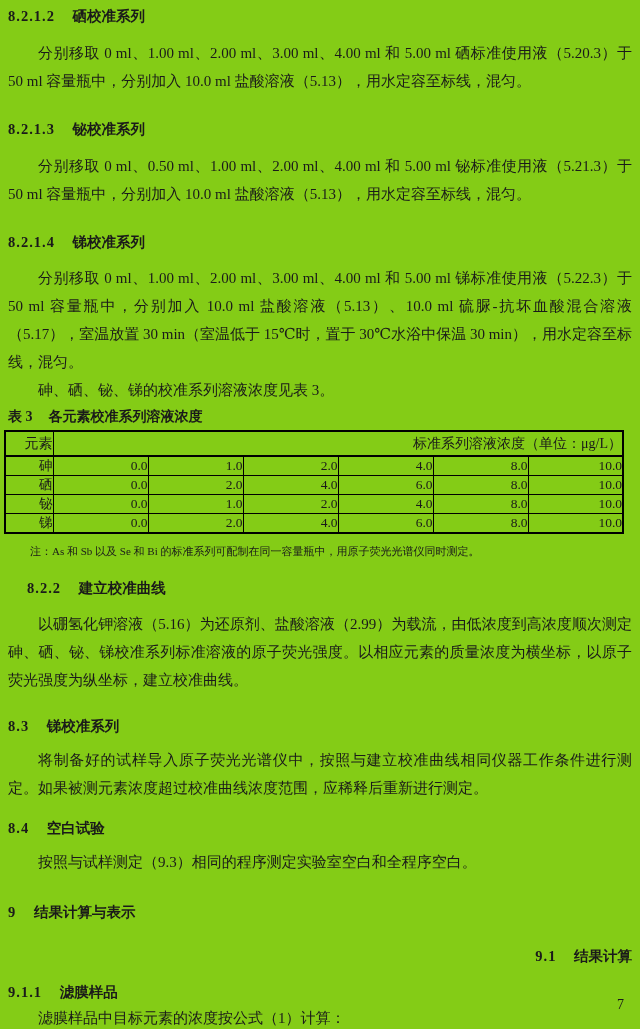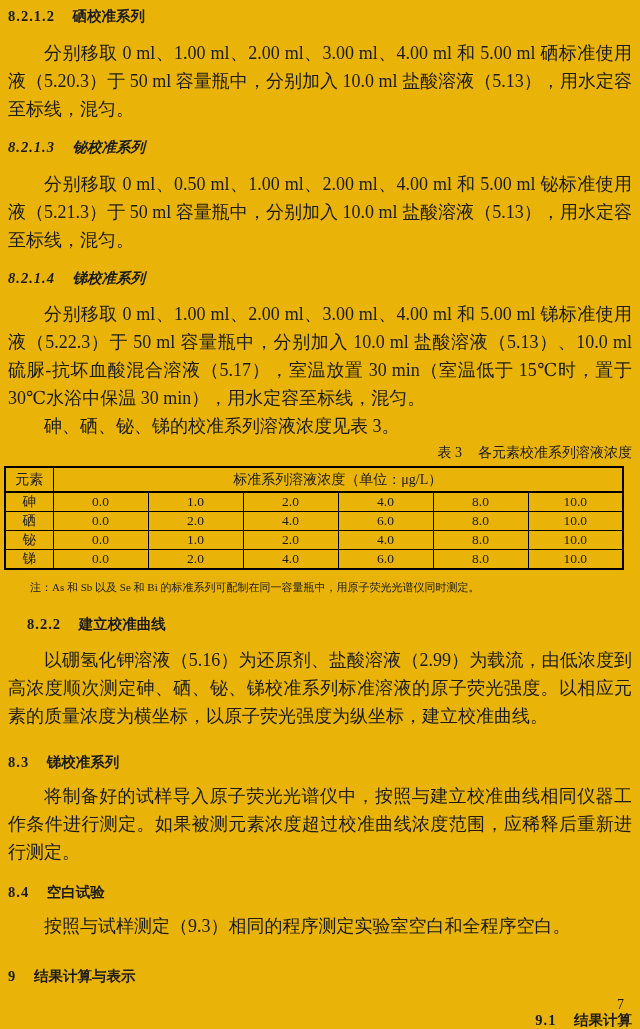--- a/index.html
+++ b/index.html
@@ -2,61 +2,61 @@
 <html><head>
 <meta charset="utf-8">
 <style>
   * { margin: 0; padding: 0; box-sizing: border-box; }
   html, body { background: #e8e8e8; }
   .page {
     position: relative;
     width: 640px;
     height: 1029px;
     margin: 0 auto;
-    background: #eab308;
+    background: #84cc16;
     color: #1a1a1a;
     font-family: "Liberation Serif", "DejaVu Serif", serif;
     font-size: 14.5px;
     overflow: hidden;
     padding: 6px 8px 0 8px;
   }
   .sec {
     font-weight: bold;
     font-size: 14.5px;
     line-height: 20px;
   }
   .sec .num { margin-right: 14px; letter-spacing: 1px; }
   p.body {
     text-align: justify;
     text-indent: 2em;
     line-height: 28px;
-    font-size: 18px;
+    font-size: 15px;
   }
   .mt13 { margin-top: 13px; }
-  .mt14 { margin-top: 14px; font-style: italic; }
+  .mt14 { margin-top: 24px; }
   .mt12 { margin-top: 12px; }
   .caption {
     margin-top: 4px;
-    text-align: right;
-    font-weight: normal;
+    text-align: left;
+    font-weight: bold;
     font-size: 14px;
     line-height: 18px;
   }
   .caption .cap-label { margin-right: 16px; }
   table.t3 {
     margin-top: 4px;
     margin-left: -4px;
     width: 620px;
     border-collapse: collapse;
     table-layout: fixed;
     border: 2px solid #000;
   }
   table.t3 th, table.t3 td {
     border: 1px solid #000;
-    text-align: center;
+    text-align: right;
     font-weight: normal;
     font-size: 13.5px;
     padding: 0;
   }
   table.t3 thead th {
     height: 25px;
     border-bottom: 2px solid #000;
     font-size: 14px;
   }
   table.t3 tbody td { height: 17.5px; }

